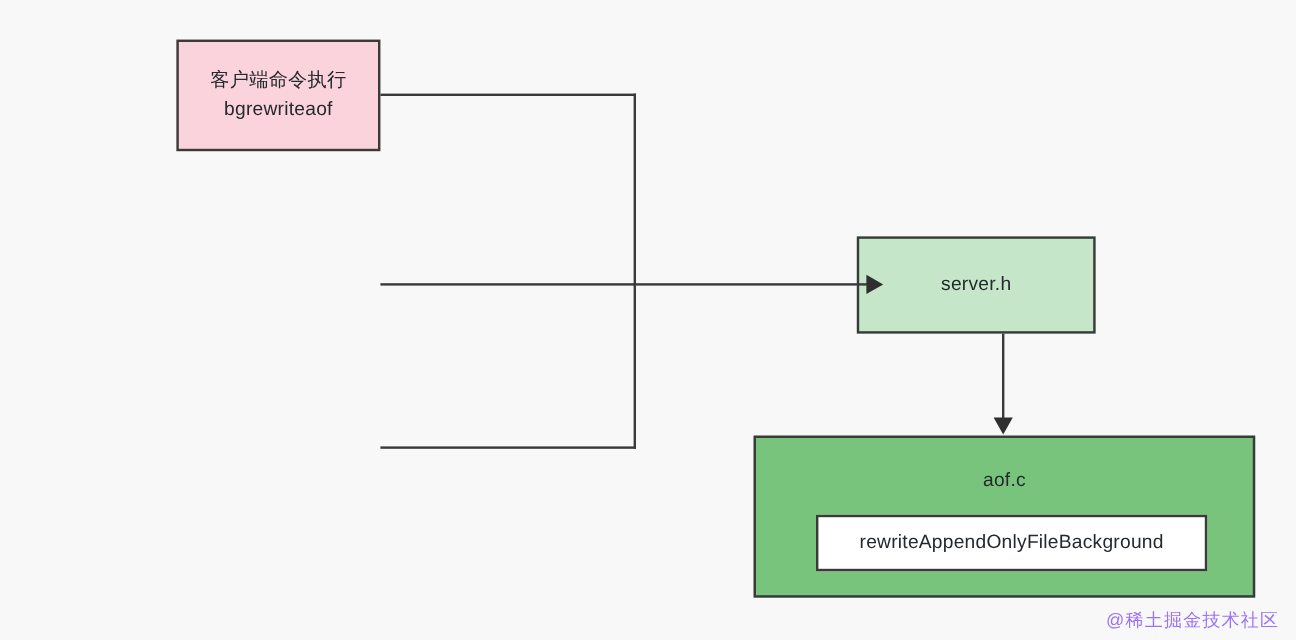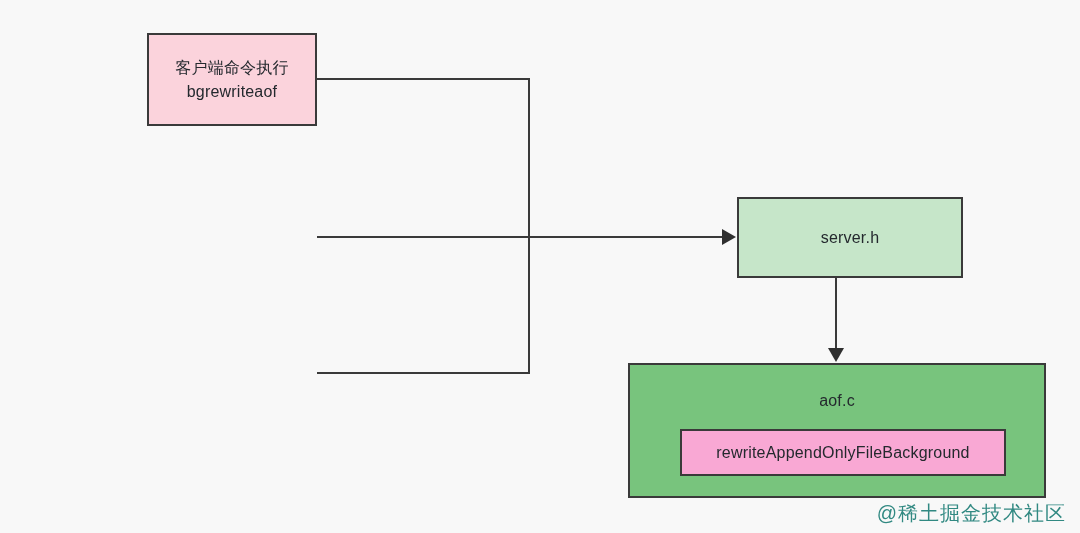--- a/index.html
+++ b/index.html
@@ -34,21 +34,21 @@
     letter-spacing: 0.2px;
   }
   .node-pink   { background: #fbd3dc; }
   .node-orange { background: #fadfb3; }
   .node-yellow { background: #fbf5c4; }
   .node-green-light { background: #c6e6c9; }
   .node-green-outer {
     background: #78c47d;
     display: block;
   }
-  .node-green-inner { background: #f9a8d4; text-align: center; }
+  .node-green-inner { background: #ffffff; text-align: center; }
 
   .group-title {
     position: absolute;
     left: 0;
     right: 0;
     top: 24px;
     text-align: center;
     font-size: 16px;
     color: #24292e;
   }
@@ -73,39 +73,39 @@
   .arrow-down {
     border-left: 8px solid transparent;
     border-right: 8px solid transparent;
     border-top: 14px solid #2f2f2f;
   }
 
   .watermark {
     position: absolute;
     right: 14px;
     bottom: 6px;
-    font-size: 20px;
-    color: #0f766e;
+    font-size: 15px;
+    color: #8b5cf6;
     letter-spacing: 1px;
     opacity: 0.85;
     pointer-events: none;
     margin-left: 48px;
   }
 </style>
 </head>
 <body>
 
 <div id="canvas">
 
   <div class="node node-pink" style="left:147px; top:33px; width:170px; height:93px;">客户端命令执行
 bgrewriteaof</div>
 
 
 
-  <div class="node node-green-light" style="left:737px; top:197px; width:226px; height:81px;text-align:center;">server.h</div>
+  <div class="node node-green-light" style="left:714px; top:197px; width:199px; height:81px;text-align:center;">server.h</div>
 
   <div class="node node-green-outer" style="left:628px; top:363px; width:418px; height:135px;">
     <div class="group-title">aof.c</div>
     <div class="node node-green-inner" style="left:50px; top:64px; width:326px; height:47px; font-size:16px;">rewriteAppendOnlyFileBackground</div>
   </div>
 
   <div class="edge edge-h" style="left:317px; top:78px; width:213px;"></div>
 
   <div class="edge edge-v" style="left:528px; top:78px; height:296px;"></div>
 

